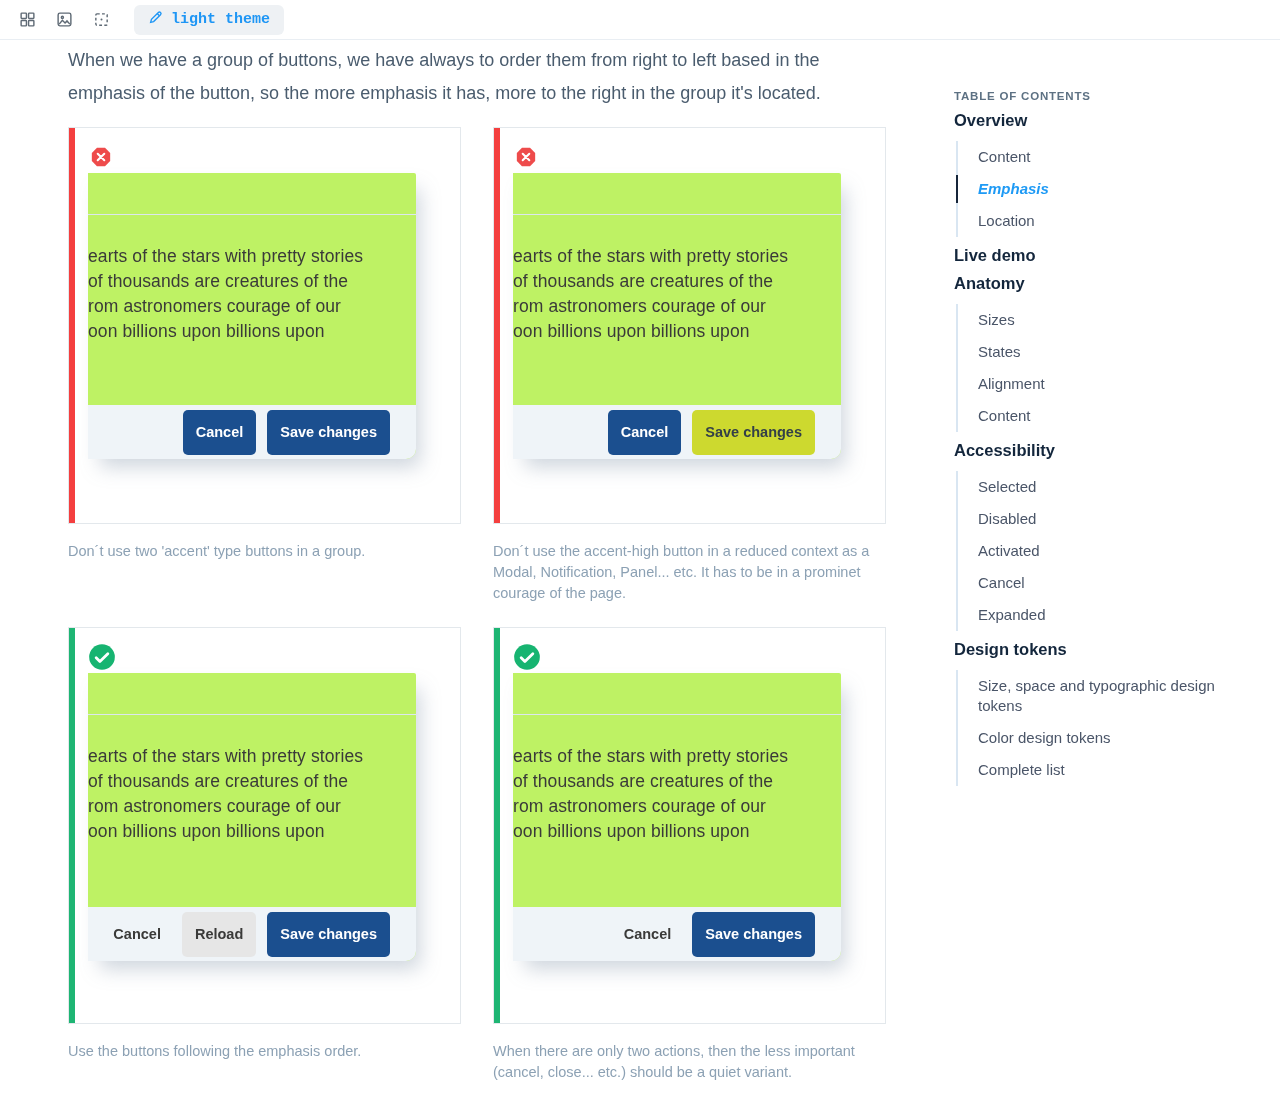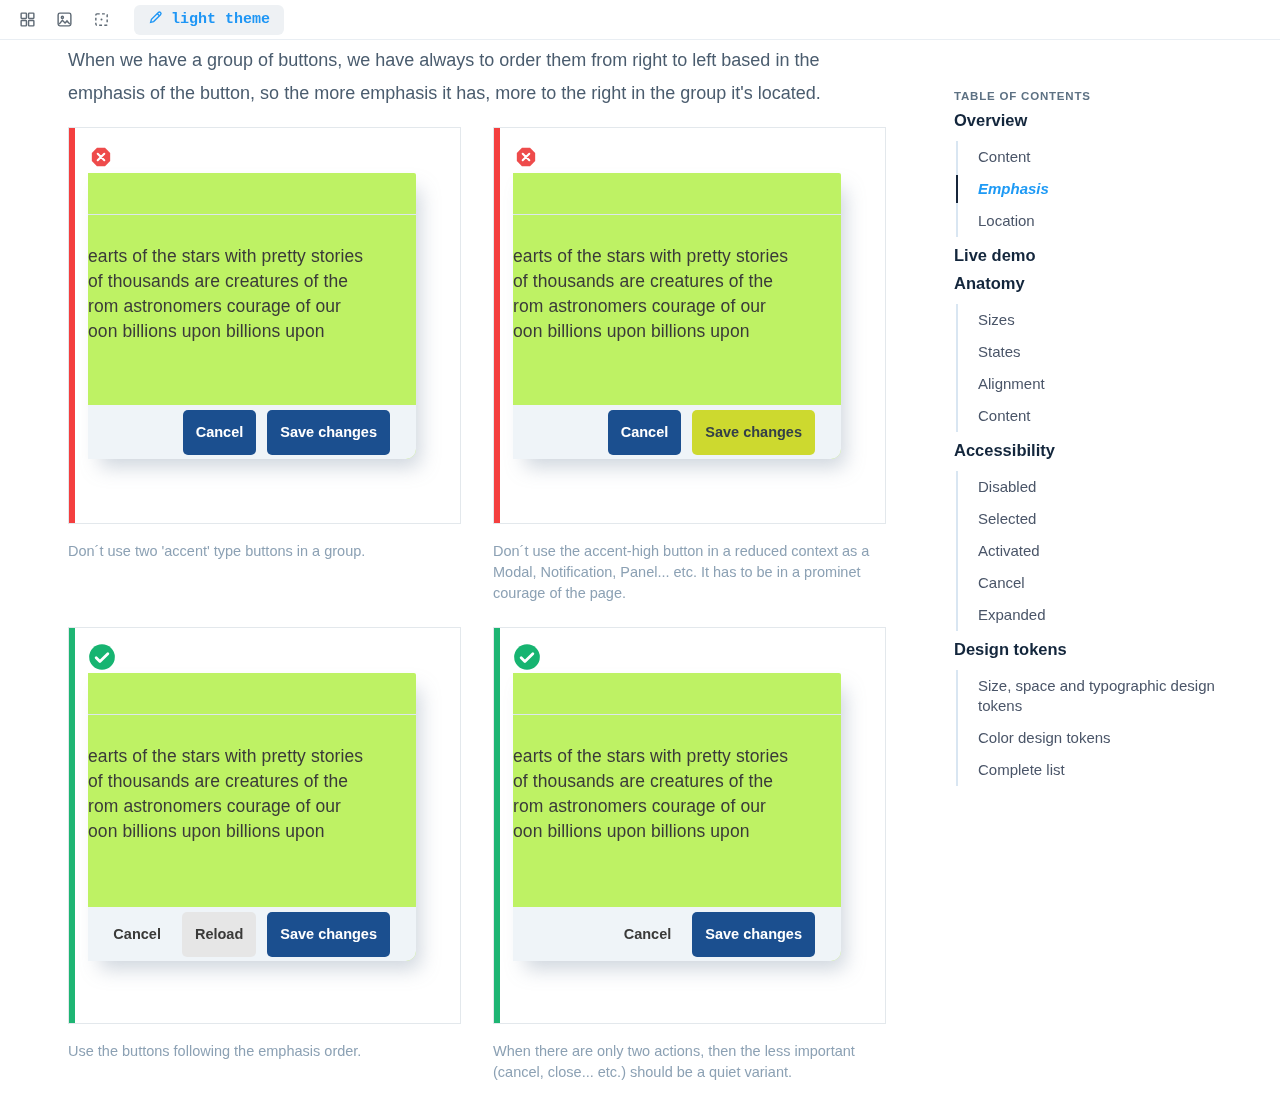--- a/index.html
+++ b/index.html
@@ -245,22 +245,22 @@
       <div class="toc-item">Sizes</div>
       <div class="toc-item">States</div>
       <div class="toc-item">Alignment</div>
       <div class="toc-item">Content</div>
     </div>
   </div>
 
   <div class="toc-section">
     <div class="toc-section-label">Accessibility</div>
     <div class="toc-group">
+      <div class="toc-item">Selected</div>
       <div class="toc-item">Disabled</div>
-      <div class="toc-item">Selected</div>
       <div class="toc-item">Activated</div>
       <div class="toc-item">Cancel</div>
       <div class="toc-item">Expanded</div>
     </div>
   </div>
 
   <div class="toc-section">
     <div class="toc-section-label">Design tokens</div>
     <div class="toc-group">
       <div class="toc-item">Size, space and typographic design tokens</div>

